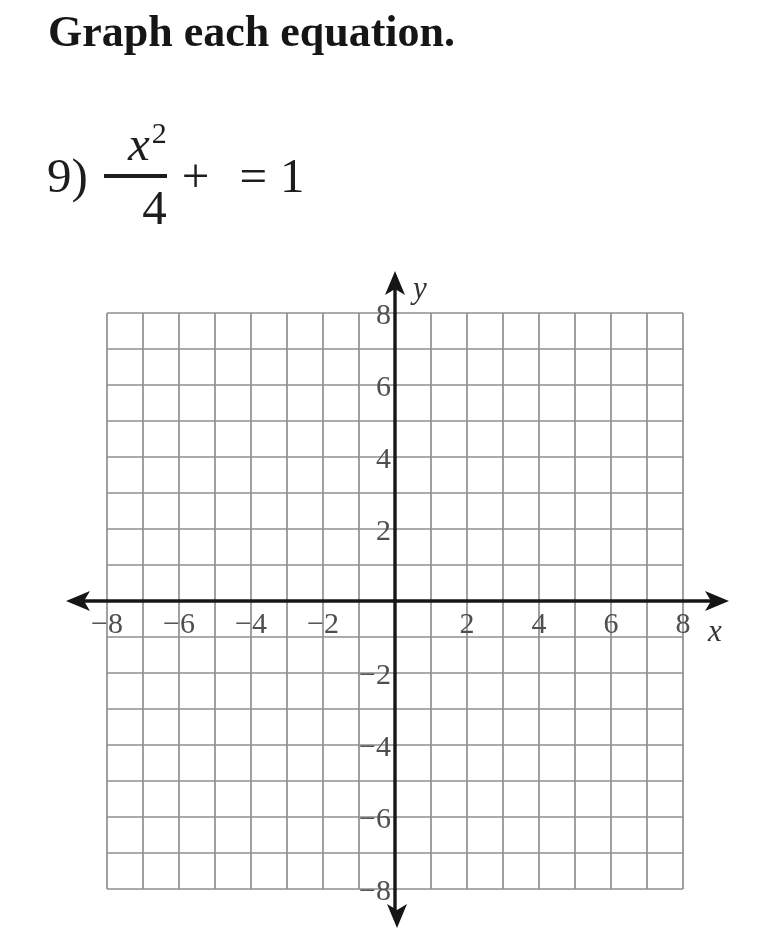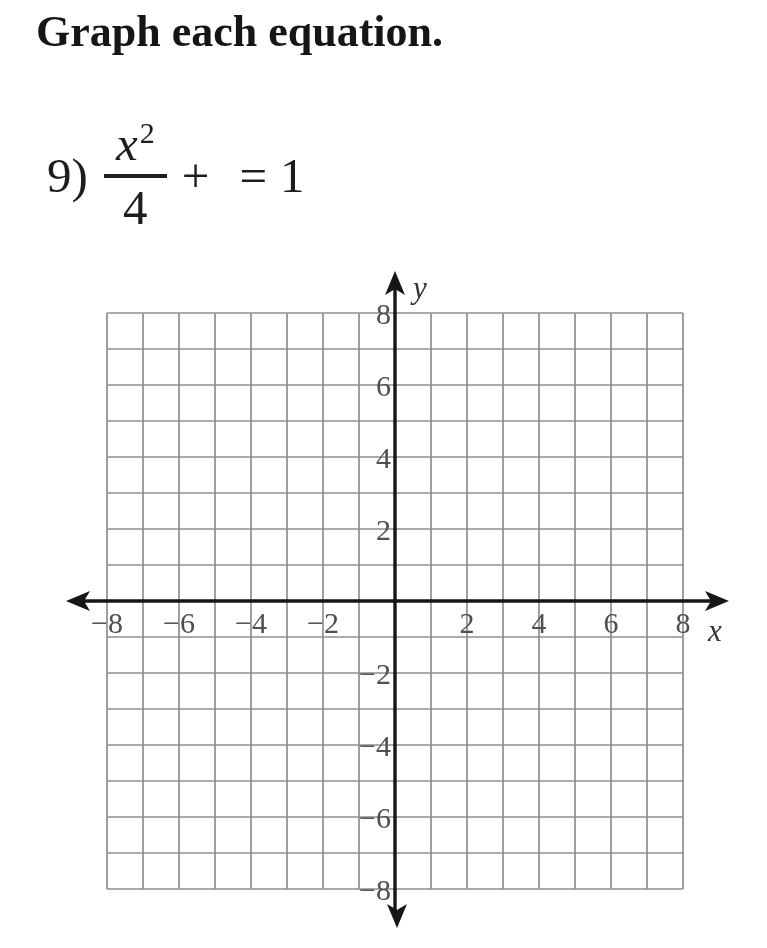--- a/index.html
+++ b/index.html
@@ -6,21 +6,21 @@
   .page {
     position: relative;
     width: 767px;
     height: 948px;
     background: #ffffff;
     overflow: hidden;
     font-family: "Liberation Serif", serif;
   }
   .title {
     position: absolute;
-    left: 36px;
+    left: 48px;
     top: 6px;
     font-size: 44px;
     font-weight: bold;
     color: #161616;
     letter-spacing: 0px;
     white-space: nowrap;
   }
   .equation {
     position: absolute;
     left: 47px;
@@ -28,21 +28,21 @@
     display: flex;
     align-items: center;
     font-size: 49px;
     color: #1d1d1d;
     line-height: 1;
   }
   .prob-num { margin-right: 16px; }
   .frac {
     display: inline-flex;
     flex-direction: column;
-    align-items: center;
+    align-items: flex-end;
     min-width: 63px;
     text-align: center;
   }
   .frac-top { line-height: 1.05; white-space: nowrap; }
   .var { font-style: italic; }
   .exp {
     font-size: 30px;
     position: relative;
     top: -17px;
     margin-left: 2px;

